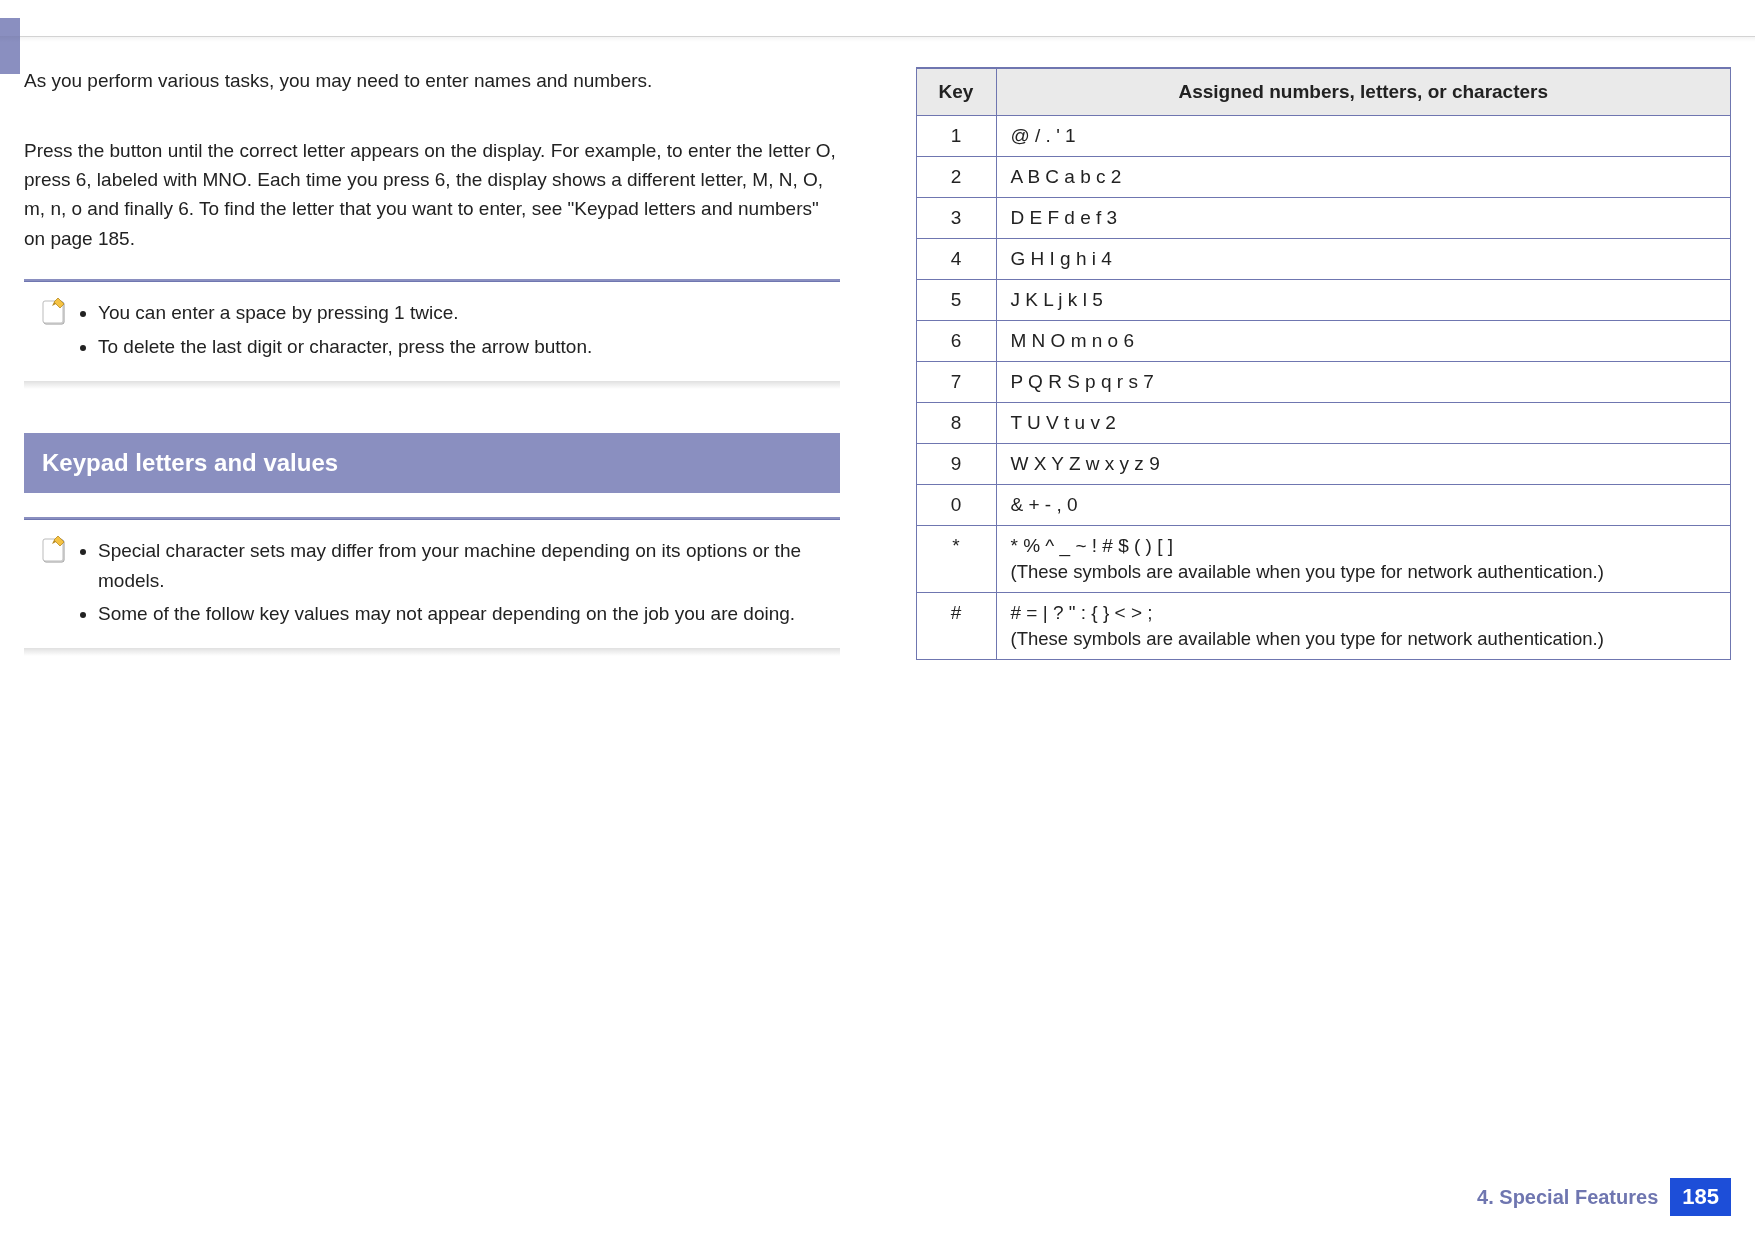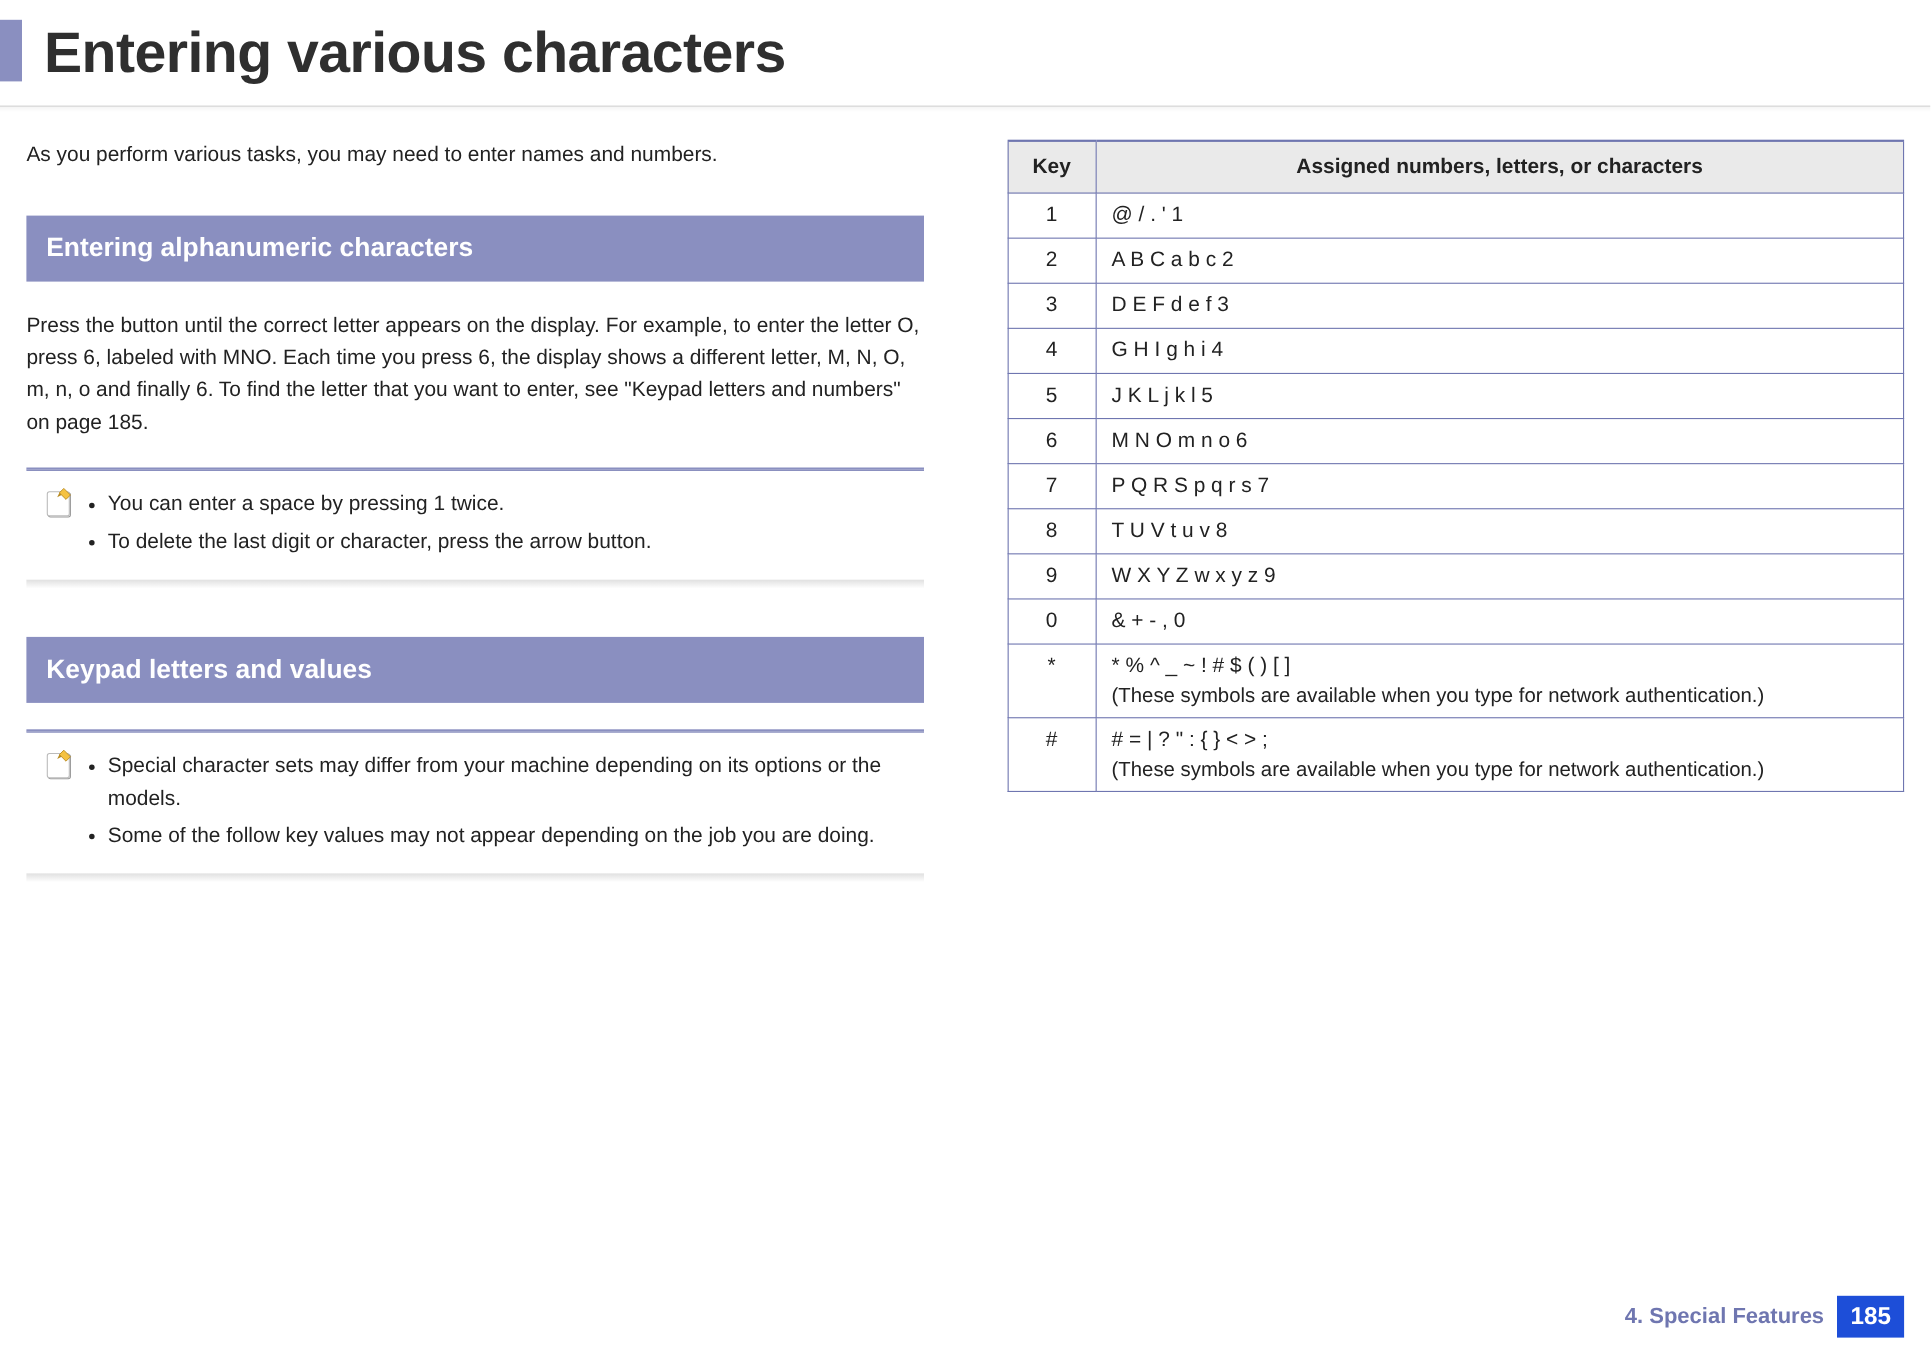--- a/index.html
+++ b/index.html
@@ -144,30 +144,28 @@
     font-weight: 700;
     font-size: 22px;
     padding: 6px 12px;
   }
 </style>
 </head>
 <body>
 
 <div class="page-header">
   <div class="header-accent"></div>
-  <h1 class="page-title">Entering various characters</h1>
 </div>
 
 <div class="content">
 
   <div class="col">
 
     <p class="intro">As you perform various tasks, you may need to enter names and numbers.</p>
 
-    <div class="section-heading">Entering alphanumeric characters</div>
 
     <p class="body-text">Press the button until the correct letter appears on the display. For example, to enter the letter O, press 6, labeled with MNO. Each time you press 6, the display shows a different letter, M, N, O, m, n, o and finally 6. To find the letter that you want to enter, see "Keypad letters and numbers" on page 185.</p>
 
     <div class="note-box">
       <span class="note-icon">
         <svg viewBox="0 0 30 30" width="30" height="30">
           <rect x="4" y="6" width="20" height="22" rx="2" fill="#fff" stroke="#999" stroke-width="1"></rect>
           <rect x="3" y="5" width="20" height="22" rx="2" fill="#fff" stroke="#bbb" stroke-width="1"></rect>
           <path d="M18 2 L24 8 L20 12 L14 6 Z" fill="#f5c242" stroke="#b88a1f" stroke-width="0.8"></path>
           <path d="M14 6 L12 10 L16 8 Z" fill="#b88a1f"></path>
@@ -245,21 +243,21 @@
           </tr>
           <tr>
             <td class="key-cell">7</td>
             <td>
               <div>P Q R S p q r s 7</div>
             </td>
           </tr>
           <tr>
             <td class="key-cell">8</td>
             <td>
-              <div>T U V t u v 8</div>
+              <div>T U V t u v 2</div>
             </td>
           </tr>
           <tr>
             <td class="key-cell">9</td>
             <td>
               <div>W X Y Z w x y z 9</div>
             </td>
           </tr>
           <tr>
             <td class="key-cell">0</td>

